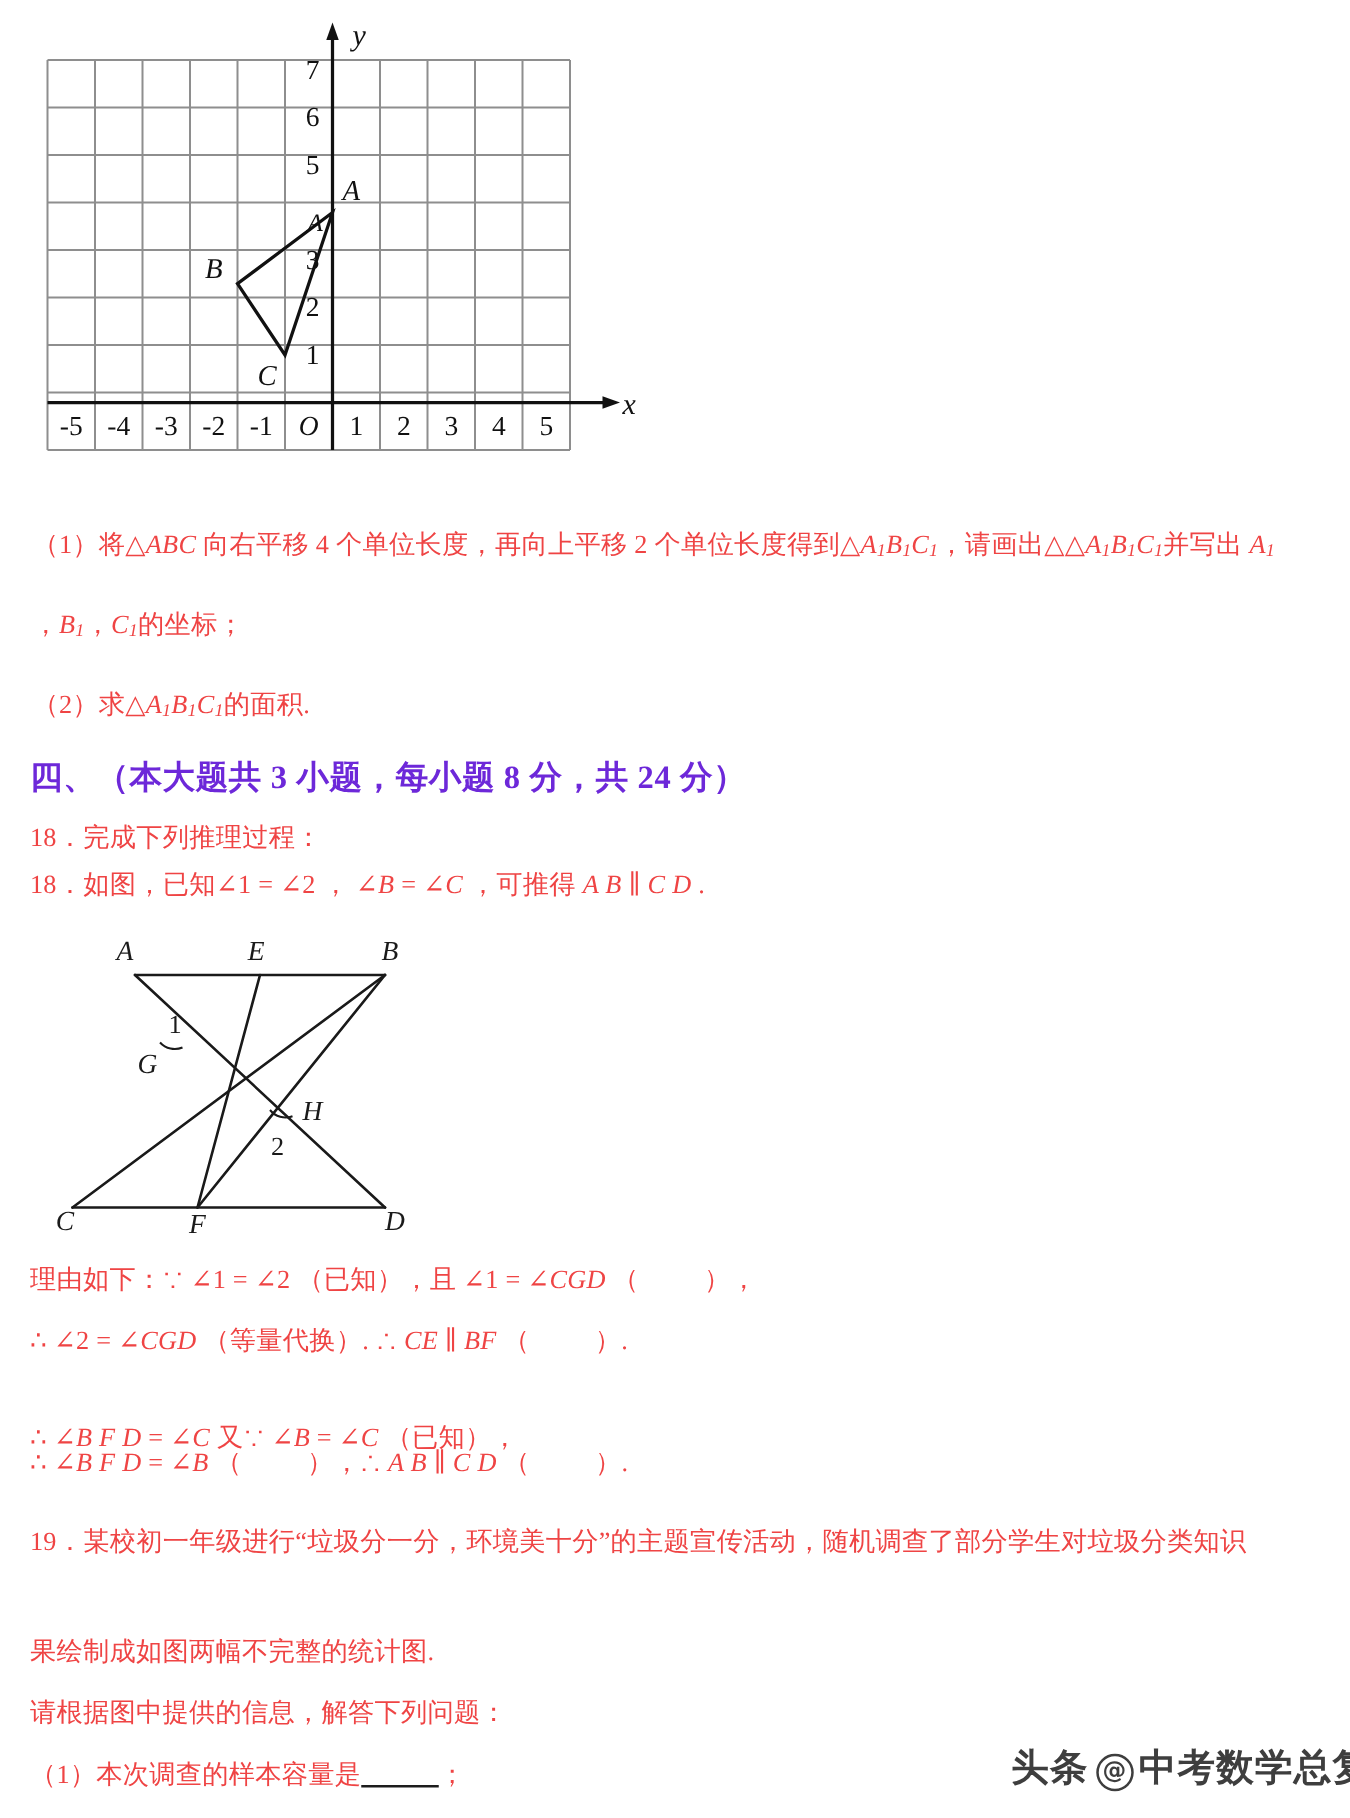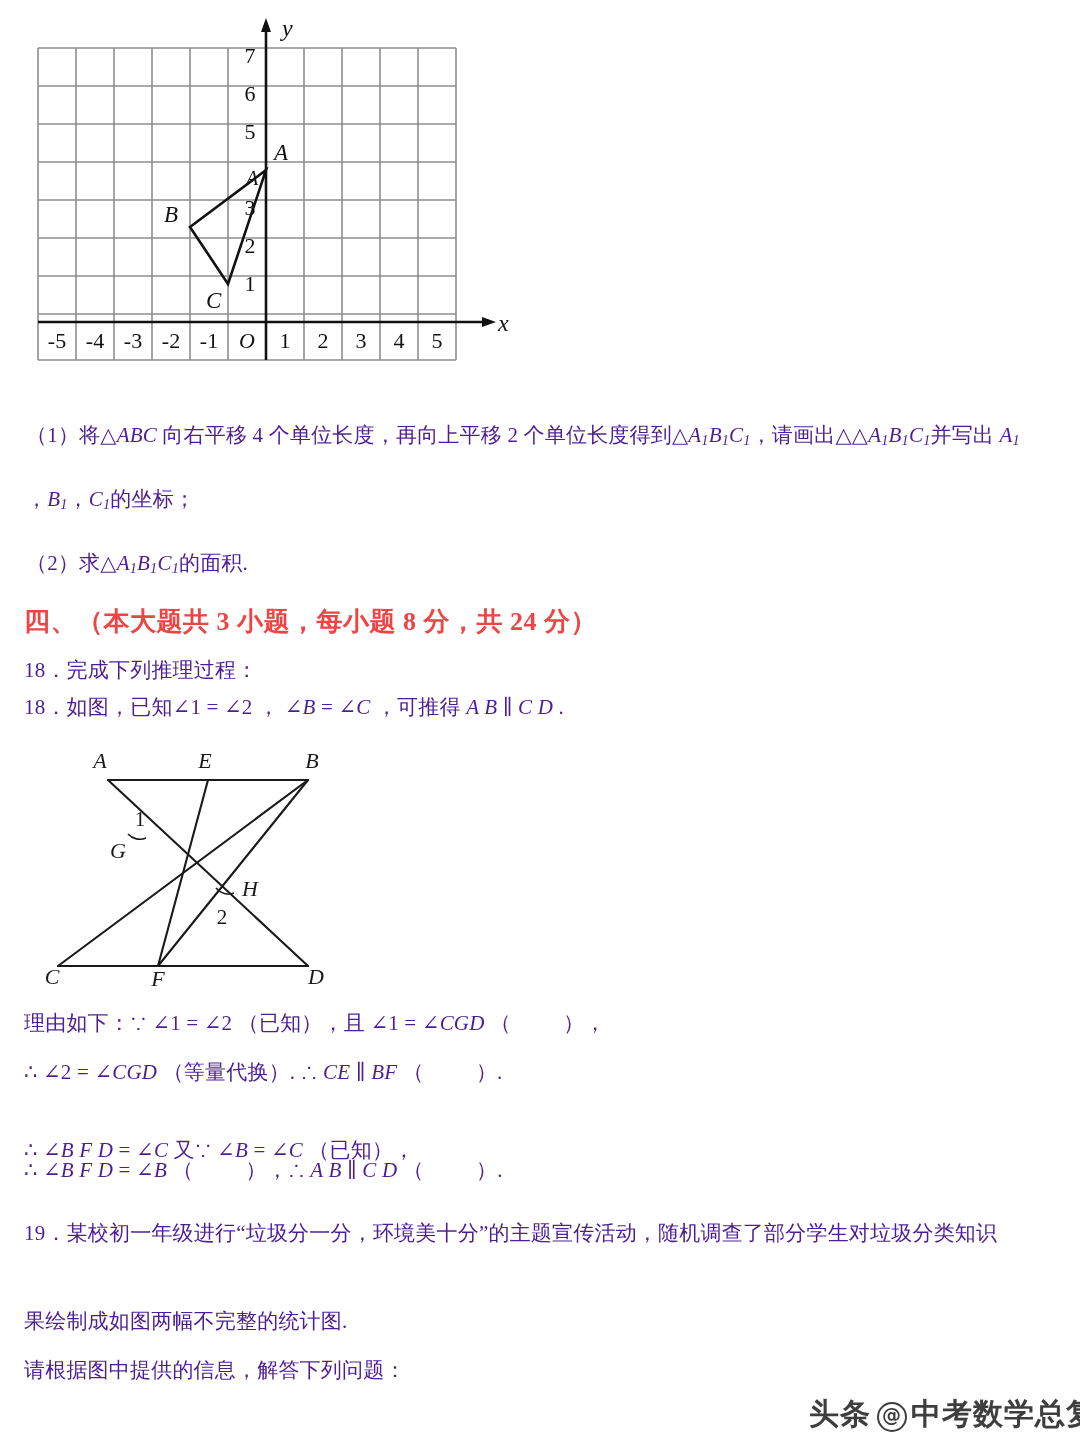--- a/index.html
+++ b/index.html
@@ -34,40 +34,40 @@
   }
   #grid-figure svg { display: block; }
 
   
   .qtext {
     position: absolute;
     font-size: 21px;
     line-height: 1.5;
     letter-spacing: 0.2px;
     white-space: nowrap;
-    color: #4c1d95;
+    color: #ef4444;
   }
 
   .mathit {
     font-family: "Liberation Serif", "DejaVu Serif", serif;
     font-style: italic;
   }
   sub {
     font-size: 0.68em;
     vertical-align: -0.22em;
     font-style: italic;
   }
 
   .section-head {
     position: absolute;
     font-size: 26px;
     font-weight: bold;
     letter-spacing: 0.5px;
     white-space: nowrap;
-    color: #ef4444;
+    color: #6d28d9;
   }
 
   .blank-line {
     display: inline-block;
     width: 62px;
     border-bottom: 2px solid #1c1c1c;
     height: 1em;
     vertical-align: -0.18em;
   }
   .blank-paren {
@@ -260,18 +260,21 @@
   </div>
 
   <div class="qtext" style="left:24px; top:1155px;">
     <span>∴ ∠</span><span class="mathit">B F D</span><span> = ∠</span><span class="mathit">B</span><span> （</span><span class="blank-paren"></span><span>），∴ </span><span class="mathit">A B</span><span> ∥ </span><span class="mathit">C D</span><span> （</span><span class="blank-paren"></span><span>）.</span>
   </div>
 
   <div class="qtext" style="left:24px; top:1218px;text-align:right;">19．某校初一年级进行“垃圾分一分，环境美十分”的主题宣传活动，随机调查了部分学生对垃圾分类知识</div>
   <div class="qtext" style="left:24px; top:1306px;">果绘制成如图两幅不完整的统计图.</div>
   <div class="qtext" style="left:24px; top:1355px;">请根据图中提供的信息，解答下列问题：</div>
 
+  <div class="qtext" style="left:24px; top:1404px;">
+    <span>（1）本次调查的样本容量是</span><span class="blank-line"></span><span>；</span>
+  </div>
 
   <div id="watermark">
     <span>头条</span><span class="wm-at">@</span><span>中考数学总复习</span>
   </div>
 
 </div>
 
 </body></html>

